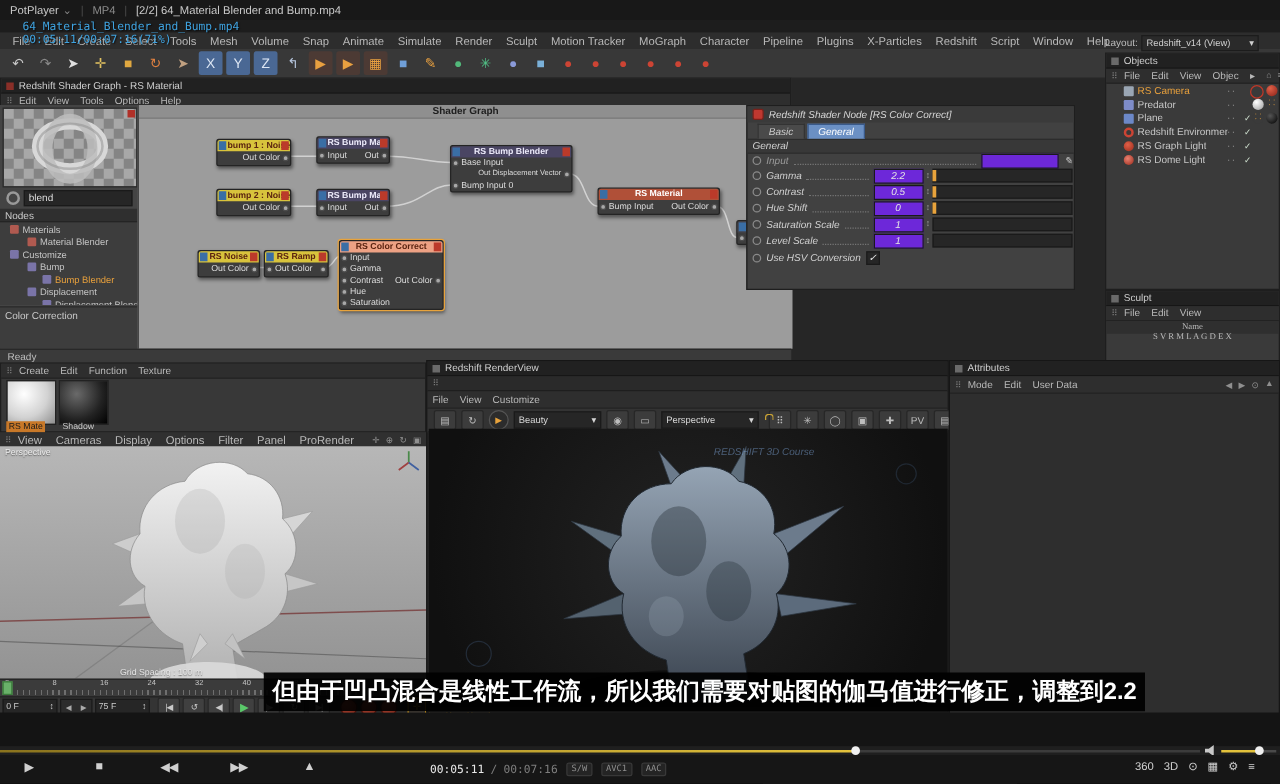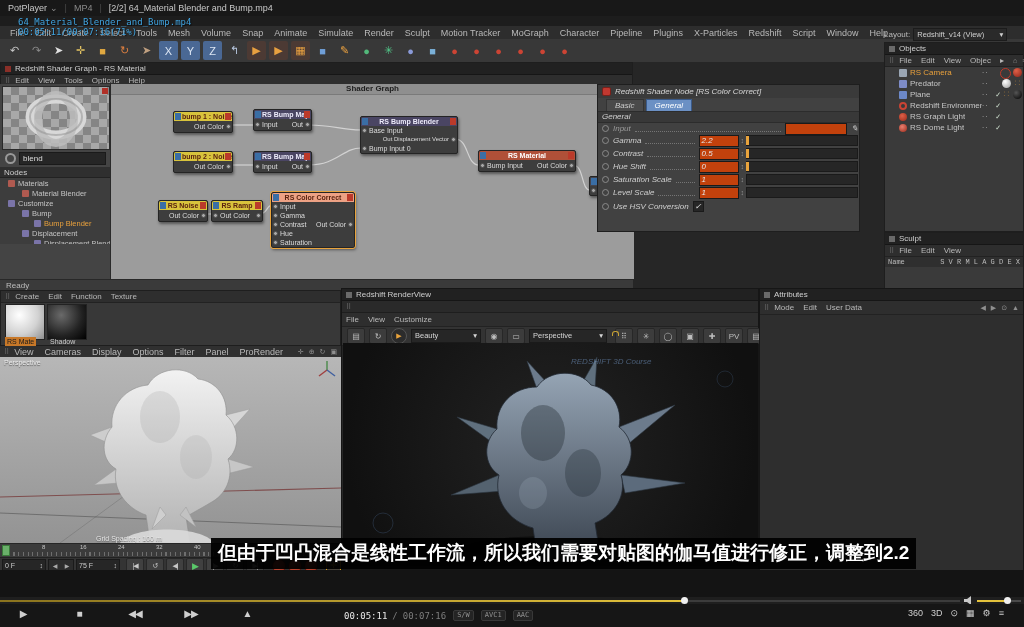--- a/index.html
+++ b/index.html
@@ -101,43 +101,43 @@
   .tab{font-size:8px;padding:1px 8px;background:#4a4a4a;border:1px solid #333;color:#ccc;border-bottom:none;}
   .tab.active{background:#6b90c4;color:#fff;border-color:#3a5a8a;}
   .attr-section{height:10px;background:#383838;border-top:1px solid #2c2c2c;border-bottom:1px solid #2c2c2c;
                 font-size:8px;color:#d0d0d0;line-height:10px;padding-left:4px;}
   .attr-rows{position:absolute;left:2px;top:49px;width:258px;}
   .attr-row{height:13px;display:flex;align-items:center;font-size:8px;color:#cfcfcf;}
   .pdot{width:5px;height:5px;border:1px solid #8a8a8a;border-radius:50%;margin:0 4px 0 2px;flex:none;}
   .alabel{white-space:nowrap;}
   .alabel.dim{color:#9a9a9a;}
   .leader{flex:1;border-bottom:1px dotted #757575;margin:4px 4px 0 4px;height:1px;}
-  .vbox{width:34px;height:10px;background:#c2410c;border:1px solid #1a1a1a;color:#e4e4e4;font-size:8px;
-        line-height:10px;padding:0 2px;flex:none;}
+  .vbox{width:34px;height:10px;background:#6d28d9;border:1px solid #1a1a1a;color:#e4e4e4;font-size:8px;
+        line-height:10px;padding:0 2px;flex:none;text-align:center;}
   .vbox.wide{width:56px;}
   .spin{font-size:7px;color:#999;margin:0 2px;flex:none;}
   .slider{width:110px;height:9px;background:#262626;border:1px solid #1a1a1a;position:relative;flex:none;}
   .slider .fill{height:100%;background:linear-gradient(#d2d2d2,#a6a6a6);position:relative;}
   .fill.has-handle::after{content:'';position:absolute;right:-2px;top:0;width:3px;height:9px;background:#e8a33c;}
   .pen{color:#c8c8c8;font-size:8px;margin-left:4px;}
   .cbox{width:9px;height:9px;background:#262626;border:1px solid #1a1a1a;color:#e8e8e8;font-size:8px;
         line-height:9px;text-align:center;margin-left:4px;flex:none;}
   
   .obj-win{left:884px;top:42px;width:140px;height:190px;background:#3a3a3a;border:1px solid #1e1e1e;box-sizing:border-box;}
   .obj-rows{position:absolute;left:0;top:24px;width:100%;}
   .obj-row{height:11px;display:flex;align-items:center;font-size:8px;color:#c6c6c6;position:relative;padding-left:14px;}
   .oico{width:8px;height:8px;flex:none;margin-right:3px;border-radius:1px;}
   .obj-label{white-space:nowrap;overflow:hidden;max-width:72px;}
   .obj-label.sel{color:#e8a03c;}
   .odots{position:absolute;right:34px;color:#9a9a9a;font-size:8px;letter-spacing:1px;}
   .ochk{position:absolute;right:22px;color:#cfe0cf;font-size:7px;}
   .othumb{position:absolute;width:9px;height:9px;border-radius:50%;top:1px;}
   .layers-win{left:884px;top:232px;width:140px;height:57px;background:#3a3a3a;border:1px solid #1e1e1e;box-sizing:border-box;}
-  .layers-head{height:10px;background:#2f2f2f;display:flex;justify-content:space-between;align-items:center;
-               font-size:7px;color:#bbb;padding:0 3px;font-family:Liberation Mono, monospace;}
+  .layers-head{height:10px;background:#2f2f2f;display:flex;justify-content:flex-start;align-items:center;
+               font-size:7px;color:#bbb;padding:0 3px;font-family:Liberation Serif, serif;flex-direction:column;}
   
   .mat-win{left:0;top:290px;width:341px;height:56px;background:#383838;border:1px solid #1e1e1e;box-sizing:border-box;}
   .thumb{position:absolute;width:38px;height:34px;border:1px solid #222;}
   .sphere-white{background:radial-gradient(circle at 35% 30%,#ffffff,#d2d2d2 55%,#8e8e8e);}
   .sphere-black{background:radial-gradient(circle at 35% 30%,#6a6a6a,#222 60%,#000);}
   .mat-label{position:absolute;font-size:7px;padding:0 2px;line-height:9px;}
   .mat-label.sel{background:#c87828;color:#1a1a1a;}
   
   .vp-win{left:0;top:346px;width:341px;height:197px;background:#2f2f2f;}
   .vp-menu{height:11px;background:#303030;display:flex;align-items:center;font-size:8px;color:#b5b5b5;
@@ -334,20 +334,21 @@
       </div>
       <div class="tree-row" style="padding-left: 22px;">
         <span class="tico" style="background: rgb(122, 116, 168);"></span>
         <span>Displacement</span>
       </div>
       <div class="tree-row" style="padding-left: 34px;">
         <span class="tico" style="background: rgb(122, 116, 168);"></span>
         <span>Displacement Blendr</span>
       </div>
     </div>
+  <div class="abs cc-bar">Color Correction</div>
 
   <div class="abs sg-canvas">
     <div class="sg-tabstrip">Shader Graph</div>
     <div class="sg-tabicons">⊙ ▣ ✕</div>
 
     <svg width="523" height="195" style="position:absolute;left:0;top:0;pointer-events:none">
       <g fill="none" stroke="#d8d8d8" stroke-width="1.2" opacity=".9">
         <path d="M120,41 C130,41 135,41 143,41"></path>
         <path d="M120,81 C130,81 135,81 143,81"></path>
         <path d="M198,41 C222,41 230,46 250,46"></path>

